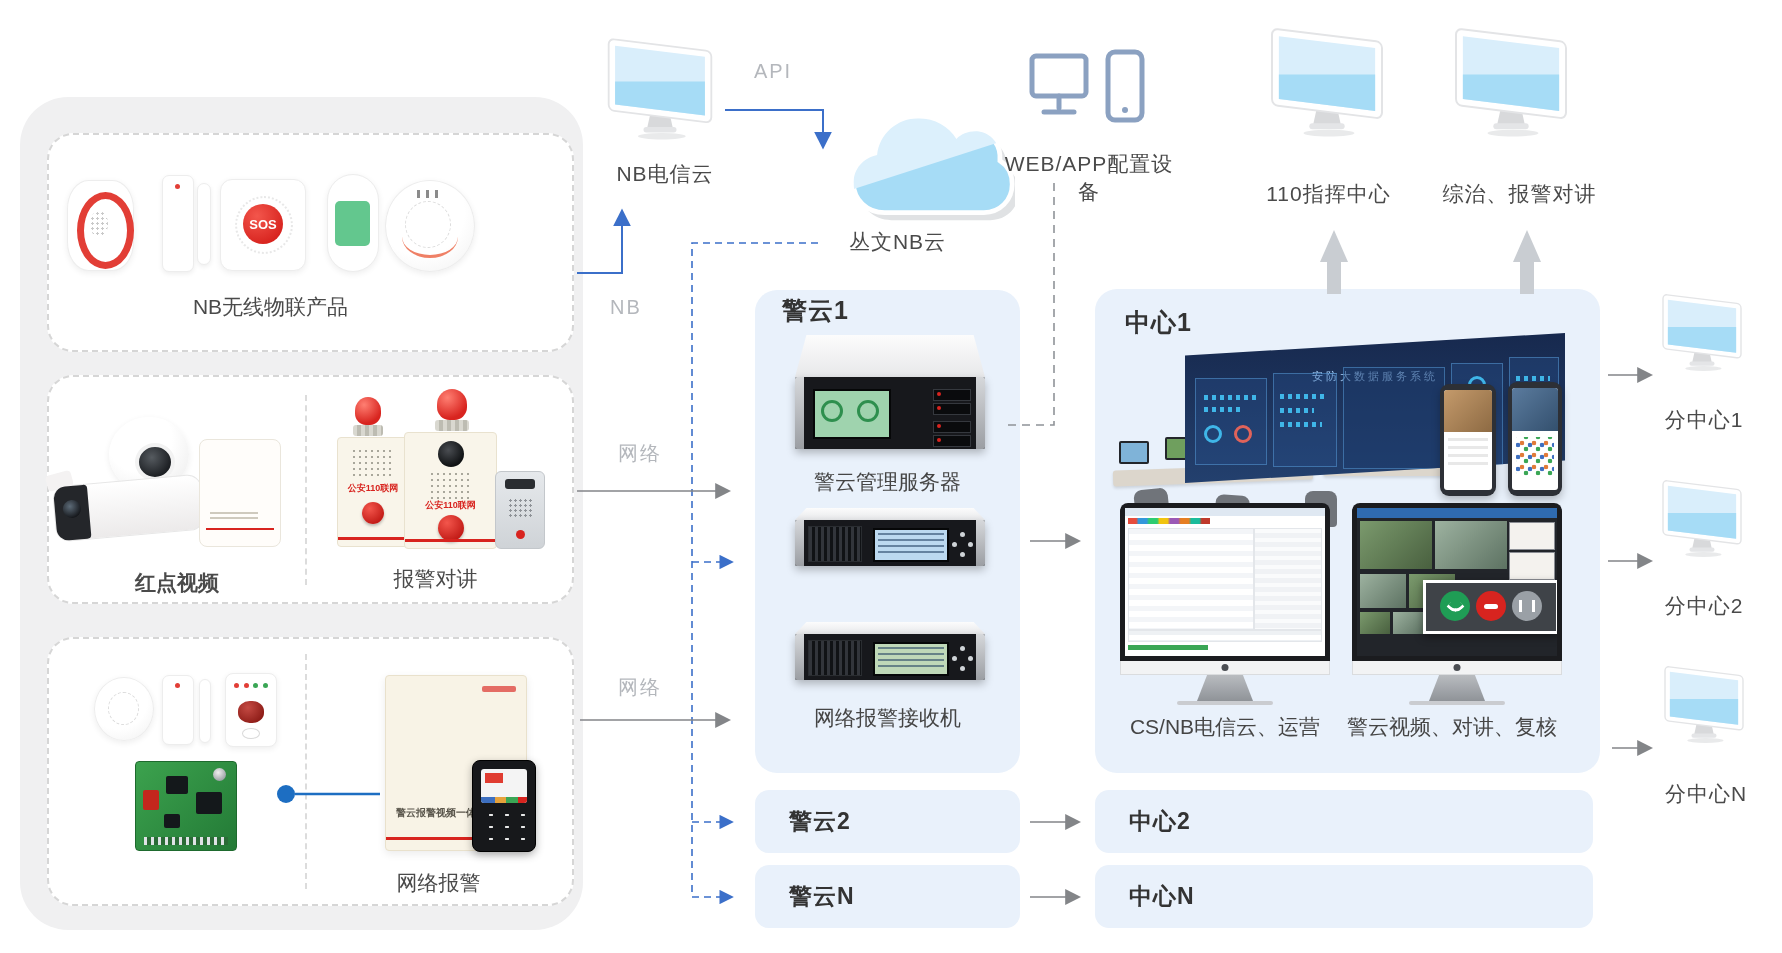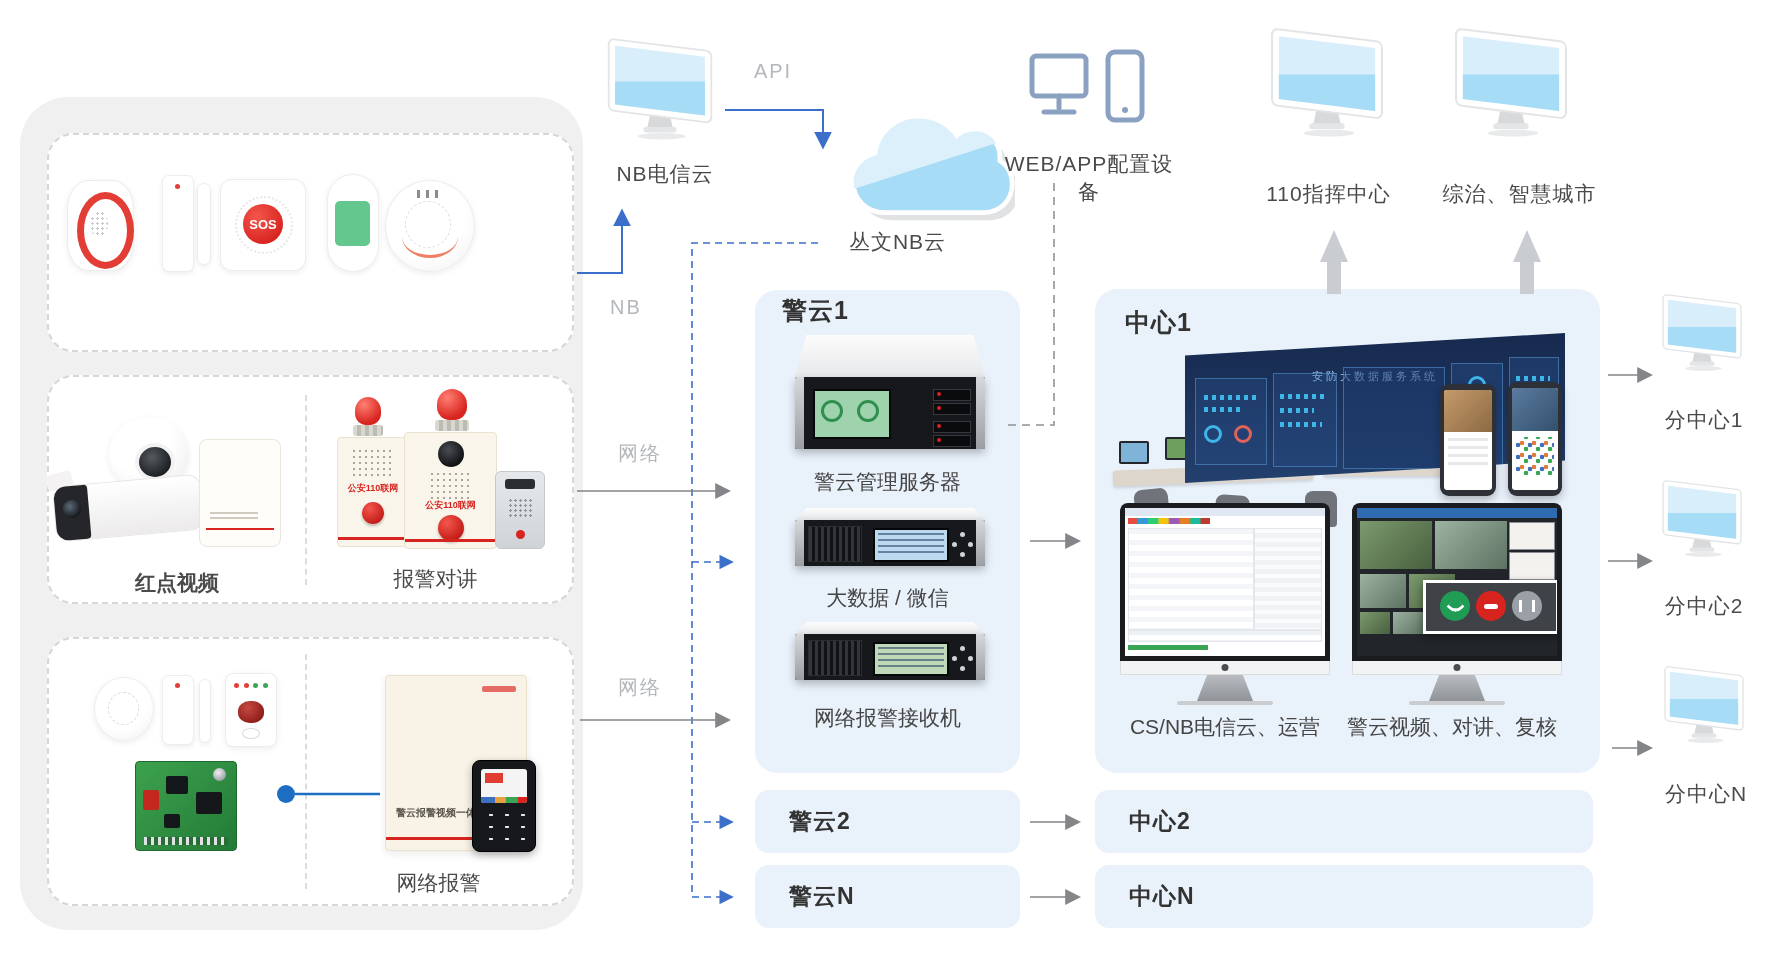--- a/index.html
+++ b/index.html
@@ -216,20 +216,21 @@
           </div>
       </div>
       <div class="dev pir" style="left:278px;top:39px;width:50px;height:96px;">
         <div class="win"></div>
       </div>
       <div class="dev smoke" style="left:336px;top:45px;width:88px;height:90px;">
         <div class="slots"></div>
         <div class="inner"></div>
         <div class="arc"></div>
       </div>
+      <div class="card-label" style="left:0;right:80px;top:158px;">NB无线物联产品</div>
     </div>
 
     <div class="card card2">
       <div class="vdivider" style="left:256px;top:18px;height:190px;"></div>
 
       <div class="dev dome" style="left:60px;top:40px;width:80px;height:75px;border:none;">
         <div class="lens"></div>
       </div>
       <div class="bullet abs" style="left:5px;top:103px;width:147px;height:54px;">
         <div class="fin"></div>
@@ -349,21 +350,21 @@
   <div class="toplabel" style="left:1000px;top:150px;width:178px;">WEB/APP配置设备</div>
 
   <svg class="abs" style="left:1268px;top:28px;" width="118" height="110" viewBox="0 0 120 112">
     <use href="#sym-monitor"></use>
   </svg>
   <div class="toplabel" style="left:1256px;top:180px;width:145px;">110指挥中心</div>
 
   <svg class="abs" style="left:1452px;top:28px;" width="118" height="110" viewBox="0 0 120 112">
     <use href="#sym-monitor"></use>
   </svg>
-  <div class="toplabel" style="left:1432px;top:180px;width:175px;">综治、智慧城市</div>
+  <div class="toplabel" style="left:1432px;top:180px;width:175px;">综治、报警对讲</div>
 
   <div class="linklabel" style="left:596px;top:296px;width:60px;">NB</div>
   <div class="linklabel" style="left:595px;top:440px;width:90px;">网络</div>
   <div class="linklabel" style="left:595px;top:674px;width:90px;">网络</div>
 
   <div class="bluebox" style="left:755px;top:290px;width:265px;height:483px;">
     <div class="box-title" style="left:27px;top:4px;">警云1</div>
 
     <div class="server" style="left:40px;top:45px;width:190px;">
       <div class="srv-top" style="height:42px;"></div>
@@ -398,21 +399,20 @@
         <div class="vent" style="left:13px;top:6px;width:52px;height:34px;"></div>
         <div class="lcd" style="left:78px;top:8px;width:72px;height:30px;background:#bcd9f0;">
           <div class="lines"></div>
         </div>
         <div class="led" style="right:20px;top:12px;background:#cfd3d7;"></div>
         <div class="led" style="right:28px;top:22px;background:#cfd3d7;"></div>
         <div class="led" style="right:12px;top:22px;background:#cfd3d7;"></div>
         <div class="led" style="right:20px;top:32px;background:#cfd3d7;"></div>
       </div>
     </div>
-    <div class="sub-label" style="left:0;right:0;top:294px;">大数据 / 微信</div>
 
     <div class="server" style="left:40px;top:332px;width:190px;">
       <div class="srv-top" style="height:12px;"></div>
       <div class="srv-face" style="height:46px;">
         <div class="rail l"></div>
         <div class="rail r"></div>
         <div class="vent" style="left:13px;top:6px;width:52px;height:34px;"></div>
         <div class="lcd" style="left:78px;top:8px;width:72px;height:30px;background:#bfd8b8;">
           <div class="lines"></div>
         </div>

